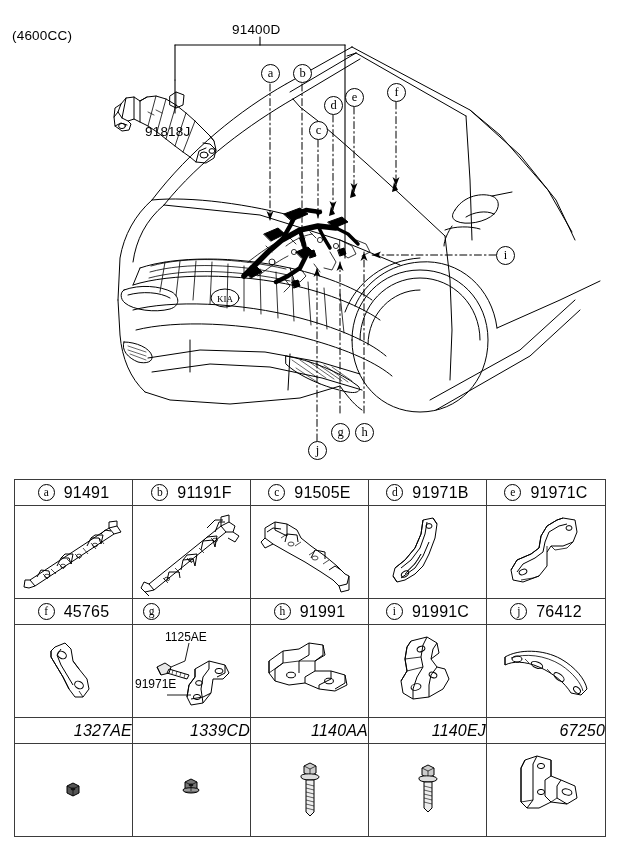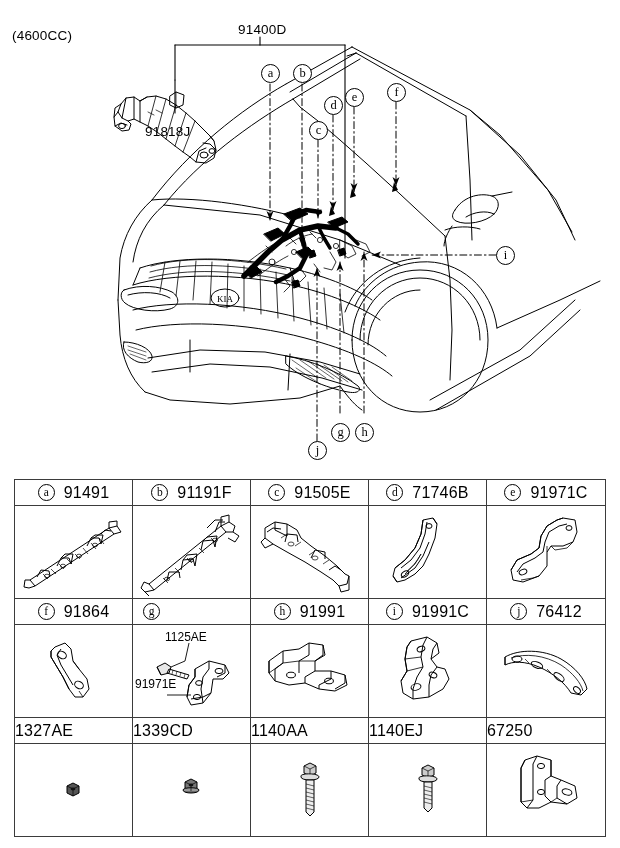--- a/index.html
+++ b/index.html
@@ -38,21 +38,21 @@
   }
 
   .engine-label {
     position: absolute;
     font-size: 13px;
     letter-spacing: 0.2px;
     white-space: nowrap;
     color: #000;
   }
   #label-4600cc { left: 12px;  top: 28px;  font-size: 13.5px; }
-  #label-91400d { left: 238px; top: 22px;  font-size: 13.5px; }
+  #label-91400d { left: 232px; top: 22px;  font-size: 13.5px; }
   #label-91818j { left: 145px; top: 80px;  font-size: 13.5px; margin-top: 44px; }
 
   
   #parts-table {
     position: absolute;
     left: 14px;
     top: 479px;
     width: 591px;
     border-collapse: collapse;
     table-layout: fixed;
@@ -72,21 +72,21 @@
     text-align: center;
   }
   .hdr-inner {
     display: flex;
     align-items: center;
     justify-content: center;
     gap: 9px;
     height: 100%;
     width: 100%;
   }
-  .hdr-inner.no-marker { justify-content: flex-start; }
+  .hdr-inner.no-marker { justify-content: flex-end; font-style: italic; }
   .marker {
     display: inline-flex;
     align-items: center;
     justify-content: center;
     width: 17px;
     height: 17px;
     border: 1.3px solid #000;
     border-radius: 50%;
     font-size: 11.5px;
     font-family: "Liberation Serif", serif;
@@ -406,21 +406,21 @@
       </td>
       <td class="hdr">
         <div class="hdr-inner">
           <span class="marker">c</span>
           <span class="partno">91505E</span>
         </div>
       </td>
       <td class="hdr">
         <div class="hdr-inner">
           <span class="marker">d</span>
-          <span class="partno">71746B</span>
+          <span class="partno">91971B</span>
         </div>
       </td>
       <td class="hdr">
         <div class="hdr-inner">
           <span class="marker">e</span>
           <span class="partno">91971C</span>
         </div>
       </td>
     </tr>
 
@@ -552,21 +552,21 @@
             <path d="M50 68 L44 70 L32 72" stroke-width="0.8"></path>
           </g>
         </svg>
       </td>
     </tr>
 
     <tr>
       <td class="hdr">
         <div class="hdr-inner">
           <span class="marker">f</span>
-          <span class="partno">91864</span>
+          <span class="partno">45765</span>
         </div>
       </td>
       <td class="hdr">
         <div class="hdr-inner" style="justify-content:flex-start;padding-left:10px;">
           <span class="marker">g</span>
           <span class="partno"></span>
         </div>
       </td>
       <td class="hdr">
         <div class="hdr-inner">

